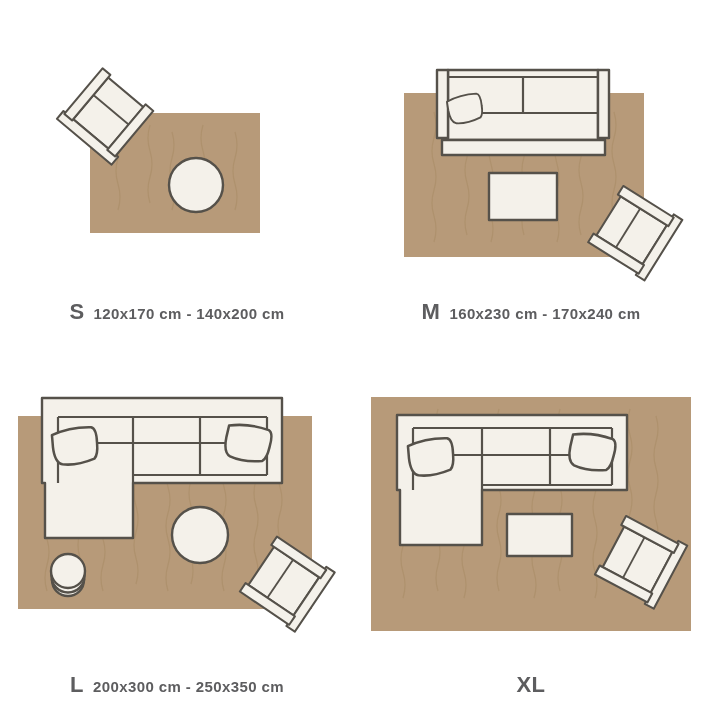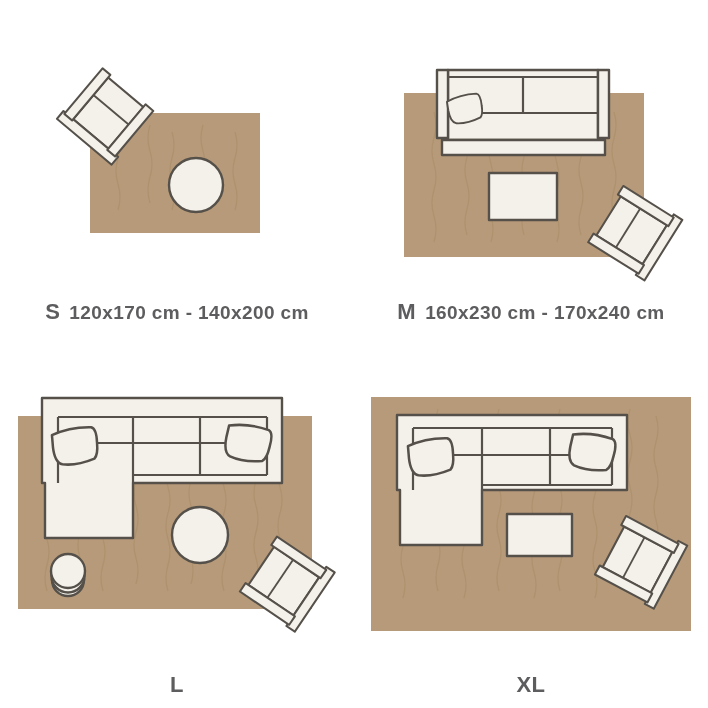--- a/index.html
+++ b/index.html
@@ -17,21 +17,21 @@
   .cell{position:relative;}
   .scene{position:absolute;top:0;left:0;}
   .rug{fill:var(--rug);}
   .texture path{stroke:var(--rug-texture);stroke-width:1.2;fill:none;opacity:.45;}
   .furn{fill:var(--furniture);stroke:var(--outline);stroke-width:2.4;stroke-linejoin:round;}
   .fline{stroke:var(--outline);stroke-width:2.2;fill:none;}
   .label{position:absolute;left:0;width:100%;display:flex;justify-content:center;align-items:baseline;gap:9px;color:var(--text);}
   .row1 .label{top:301px;}
   .row2 .label{top:320px;}
   .letter{font-weight:700;font-size:22px;line-height:1;letter-spacing:.5px;}
-  .range{font-weight:700;font-size:19px;line-height:1;letter-spacing:.4px;}
+  .range{font-weight:700;font-size:15px;line-height:1;letter-spacing:.4px;}
   .defs{position:absolute;width:0;height:0;}
 </style>
 </head>
 <body>
 
 <div class="page">
 
   <svg class="defs" aria-hidden="true">
     <defs>
       <g id="armchair">
@@ -140,20 +140,21 @@
           <circle class="furn" cx="68" cy="226" r="16"></circle>
           <circle class="furn" cx="68" cy="222" r="16.5"></circle>
           <circle class="furn" cx="68" cy="217" r="17"></circle>
         </g>
         <g transform="translate(288,230) rotate(214) scale(0.85)">
             <use href="#armchair"></use>
           </g>
       </svg>
       <div class="label">
         <span class="letter">L</span>
+        <span class="range">200x300 cm - 250x350 cm</span>
       </div>
     </section>
 
     <section class="cell row2">
       <svg class="scene" width="354" height="354" viewBox="0 0 354 354">
         <rect class="rug" x="17" y="43" width="320" height="234"></rect>
         <g class="texture">
             <path d="M49 62 q4 13 0 26 t0 26 t0 26 t0 26 t0 26 t0 26 t0 26"></path>
             <path d="M84 55 q-4 13 0 26 t0 26 t0 26 t0 26 t0 26 t0 26 t0 26"></path>
             <path d="M110 62 q4 13 0 26 t0 26 t0 26 t0 26 t0 26 t0 26 t0 26"></path>

